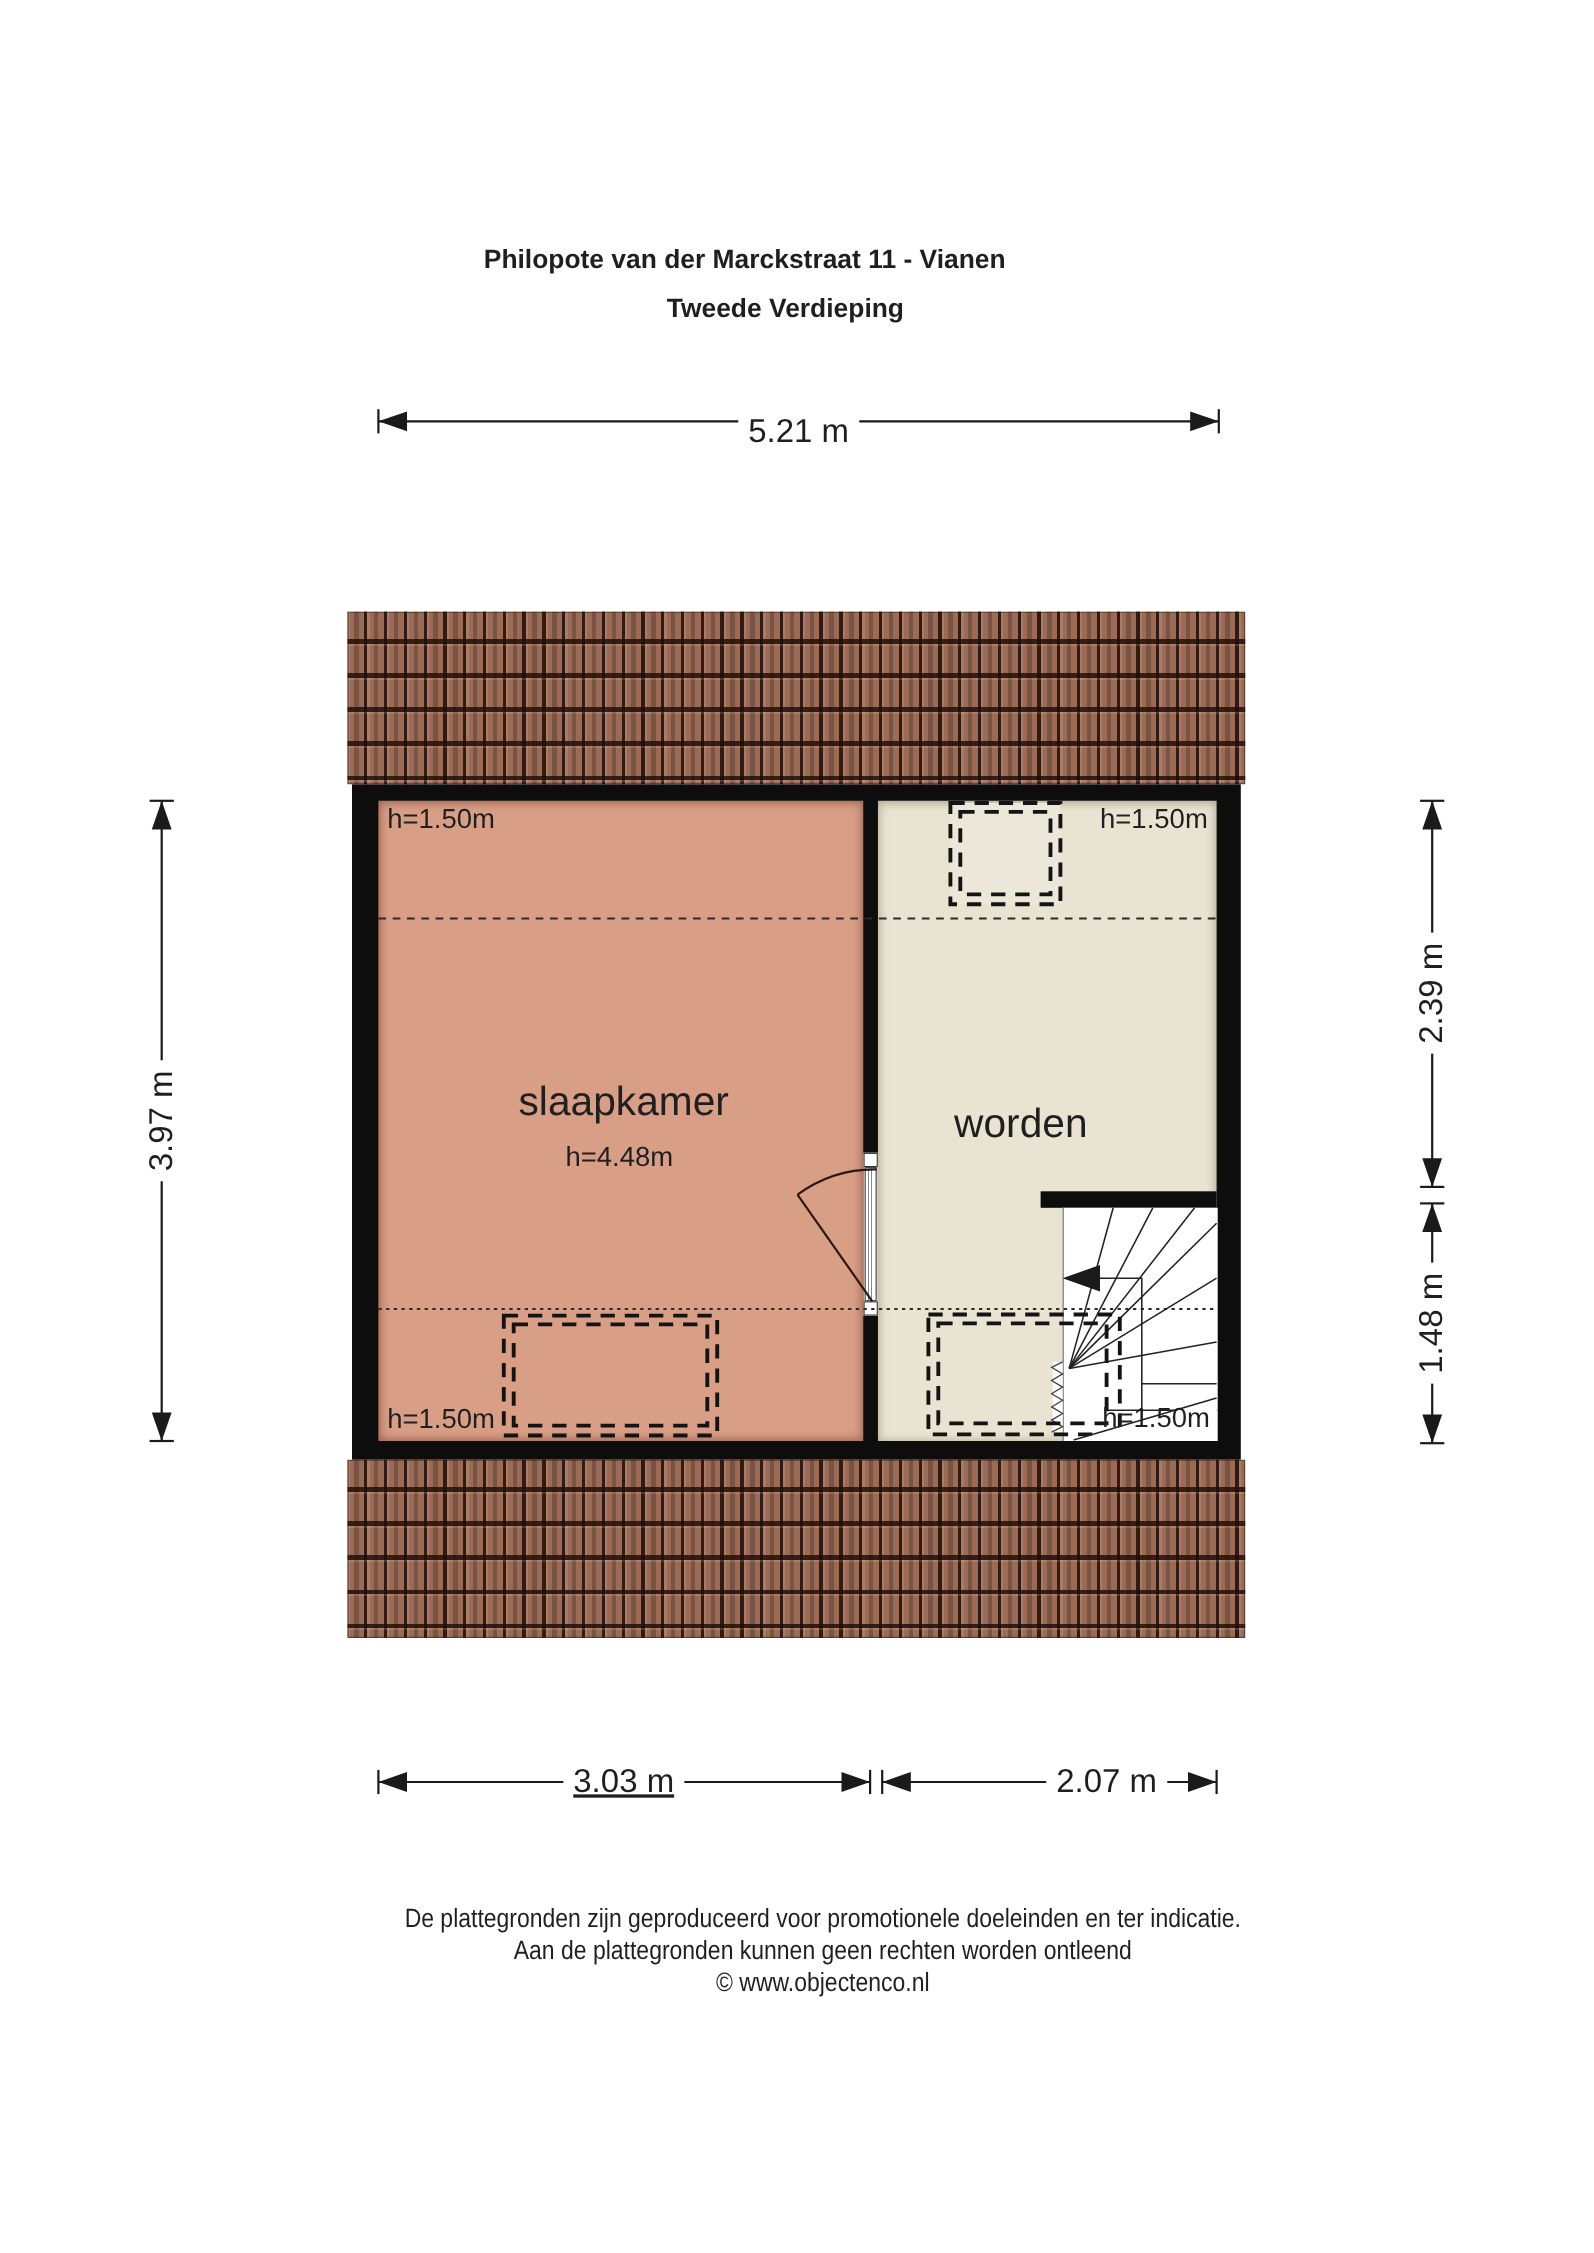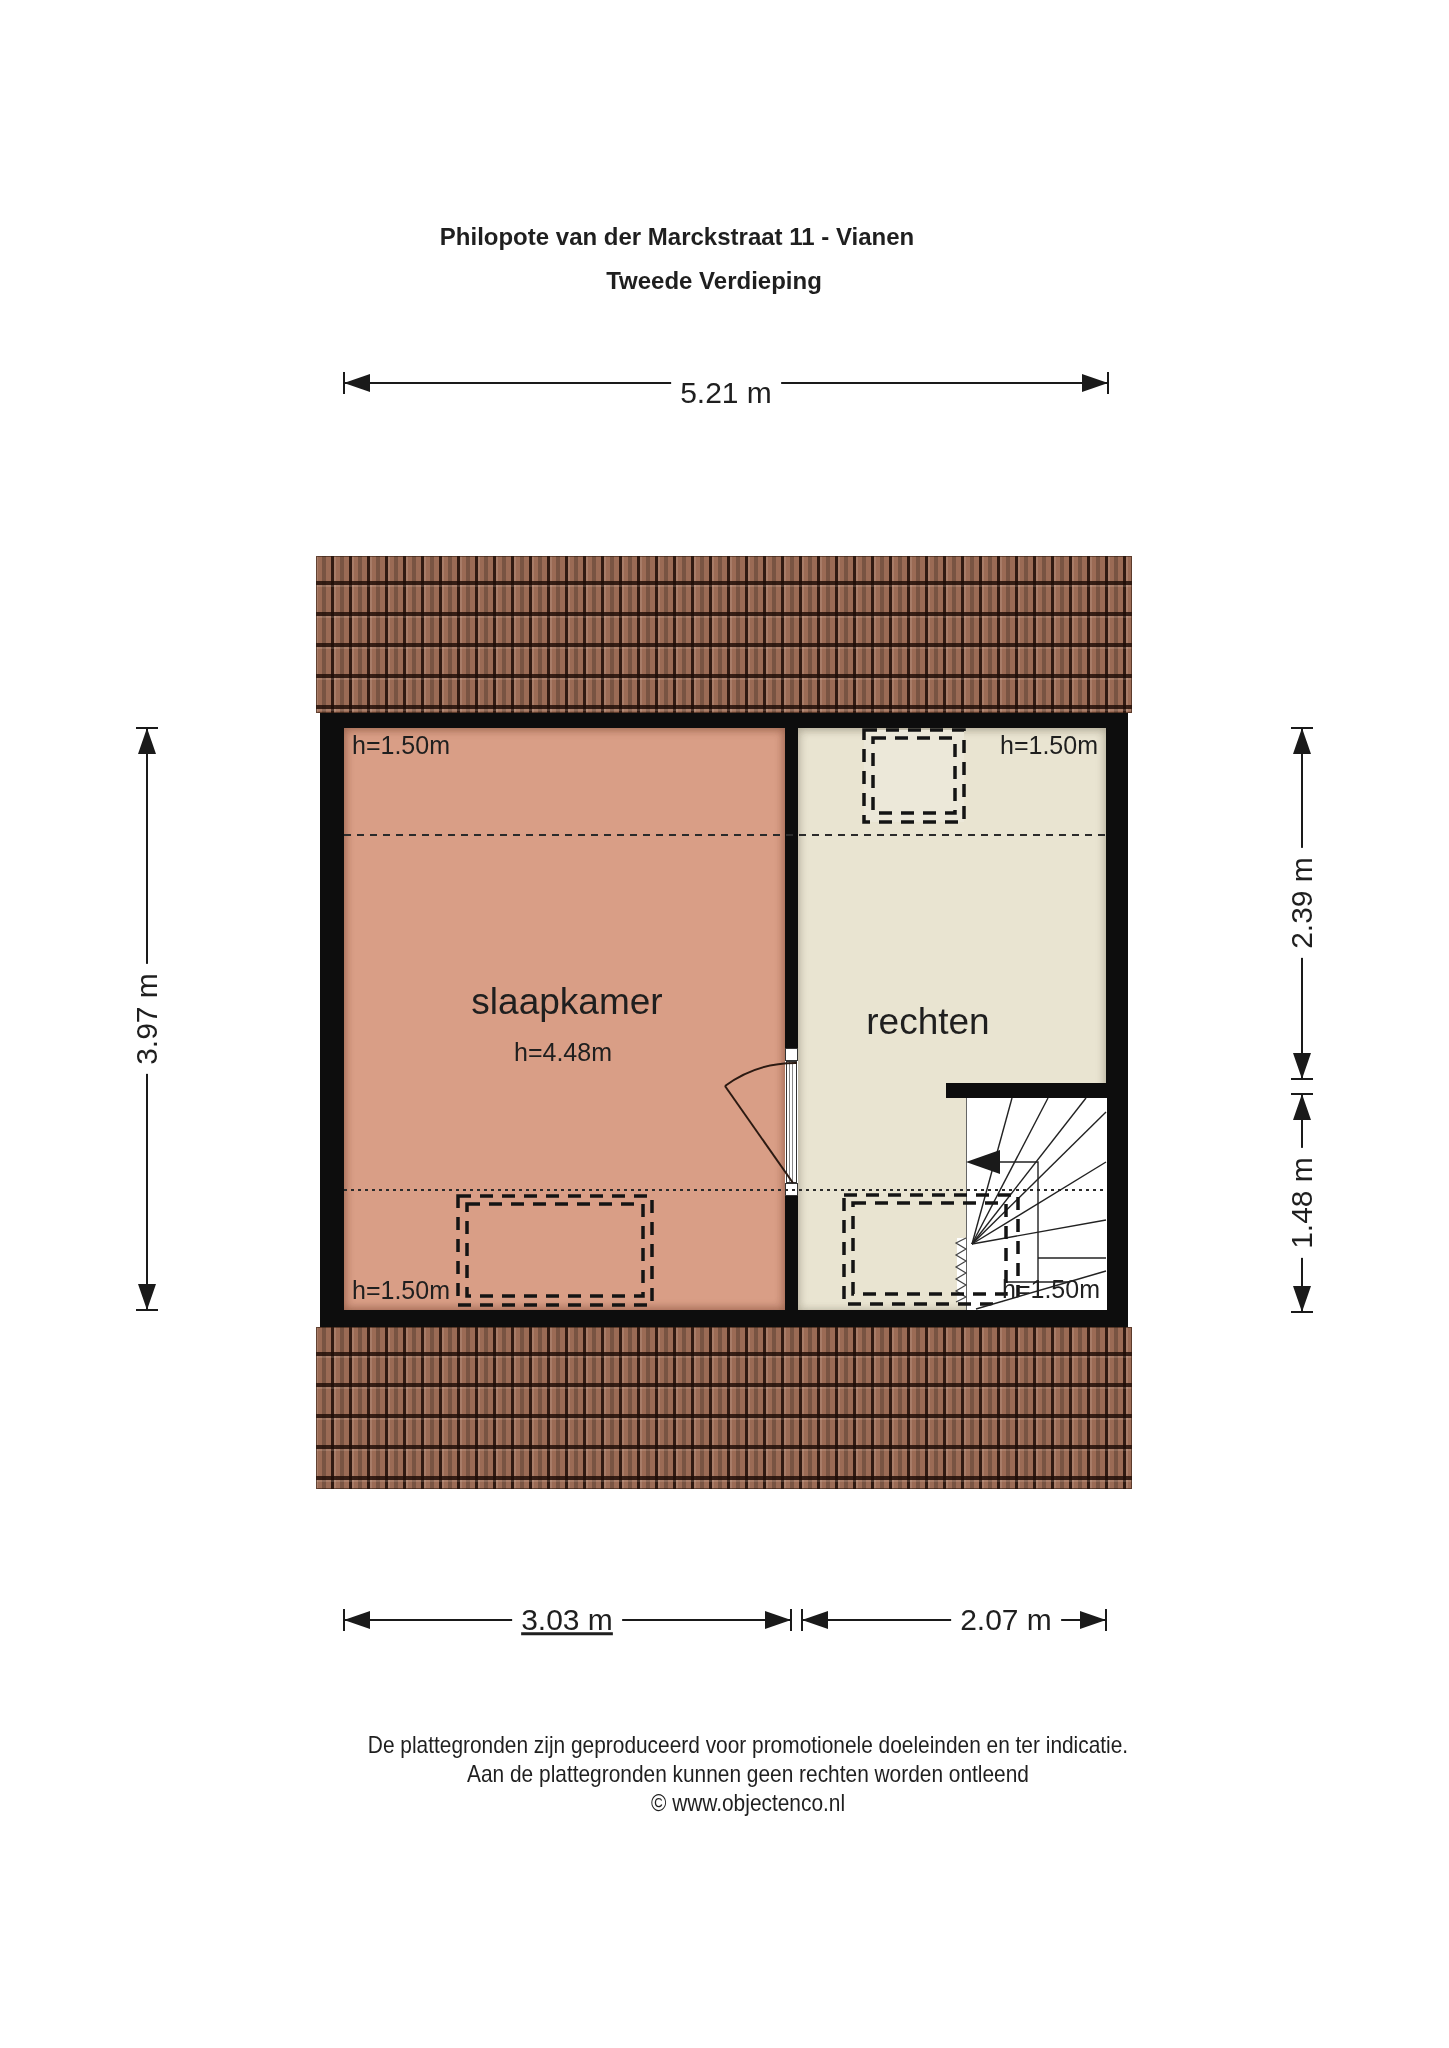--- a/index.html
+++ b/index.html
@@ -155,21 +155,21 @@
 
   <div class="txt dim-label" style="left:726px;top:383px;margin-top:10px;">5.21 m</div>
   <div class="txt dim-label vert" style="left:147px;top:1019px;">3.97 m</div>
   <div class="txt dim-label vert" style="left:1302px;top:903px;">2.39 m</div>
   <div class="txt dim-label vert" style="left:1302px;top:1203px;">1.48 m</div>
   <div class="txt dim-label" style="left:567px;top:1620px;text-decoration:underline;">3.03 m</div>
   <div class="txt dim-label" style="left:1006px;top:1620px;">2.07 m</div>
 
   <div class="txt room-name" style="left:567px;top:1002px;">slaapkamer</div>
   <div class="txt h-note center" style="left:563px;top:1052px;">h=4.48m</div>
-  <div class="txt room-name" style="left:928px;top:1022px;">rechten</div>
+  <div class="txt room-name" style="left:928px;top:1022px;">worden</div>
 
   <div class="txt h-note" style="left:352px;top:732px;">h=1.50m</div>
   <div class="txt h-note right-align" style="left:1098px;top:732px;">h=1.50m</div>
   <div class="txt h-note" style="left:352px;top:1277px;">h=1.50m</div>
   <div class="txt h-note right-align" style="left:1100px;top:1276px;">h=1.50m</div>
 
   <div class="txt footer-line" style="left:748px;top:1732px;">De plattegronden zijn geproduceerd voor promotionele doeleinden en ter indicatie.</div>
   <div class="txt footer-line" style="left:748px;top:1761px;">Aan de plattegronden kunnen geen rechten worden ontleend</div>
   <div class="txt footer-line" style="left:748px;top:1790px;">© www.objectenco.nl</div>
 

